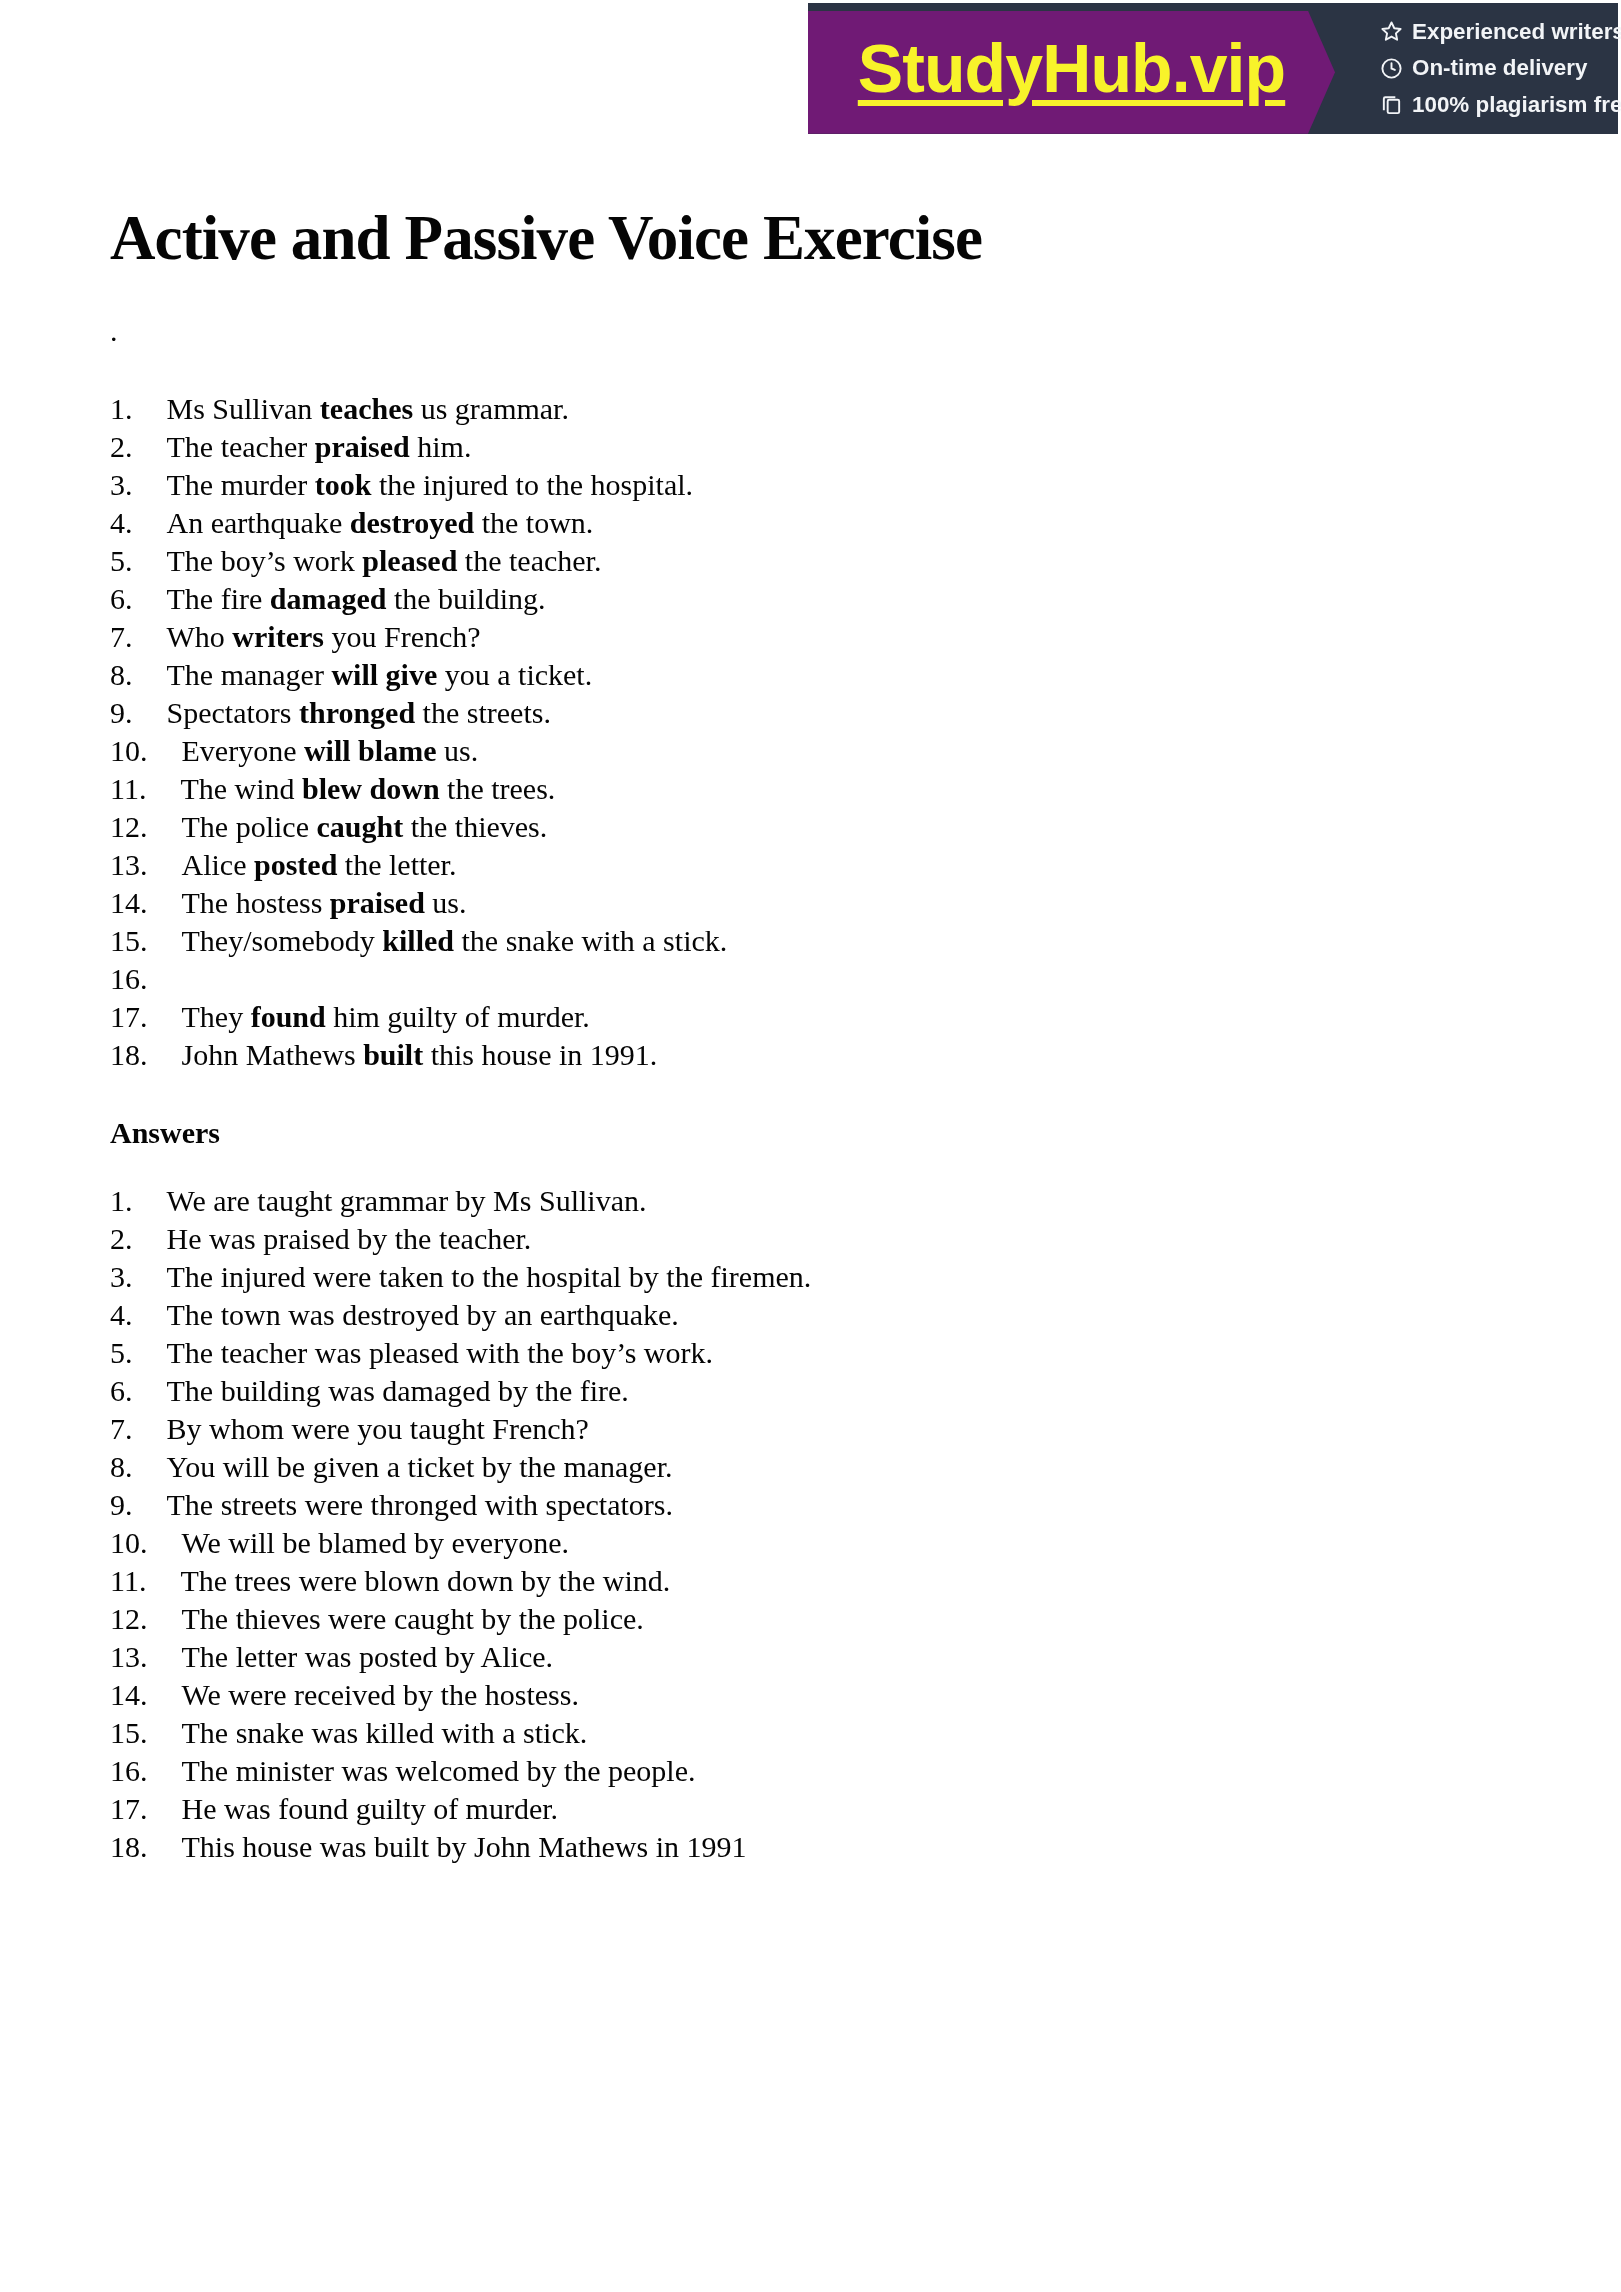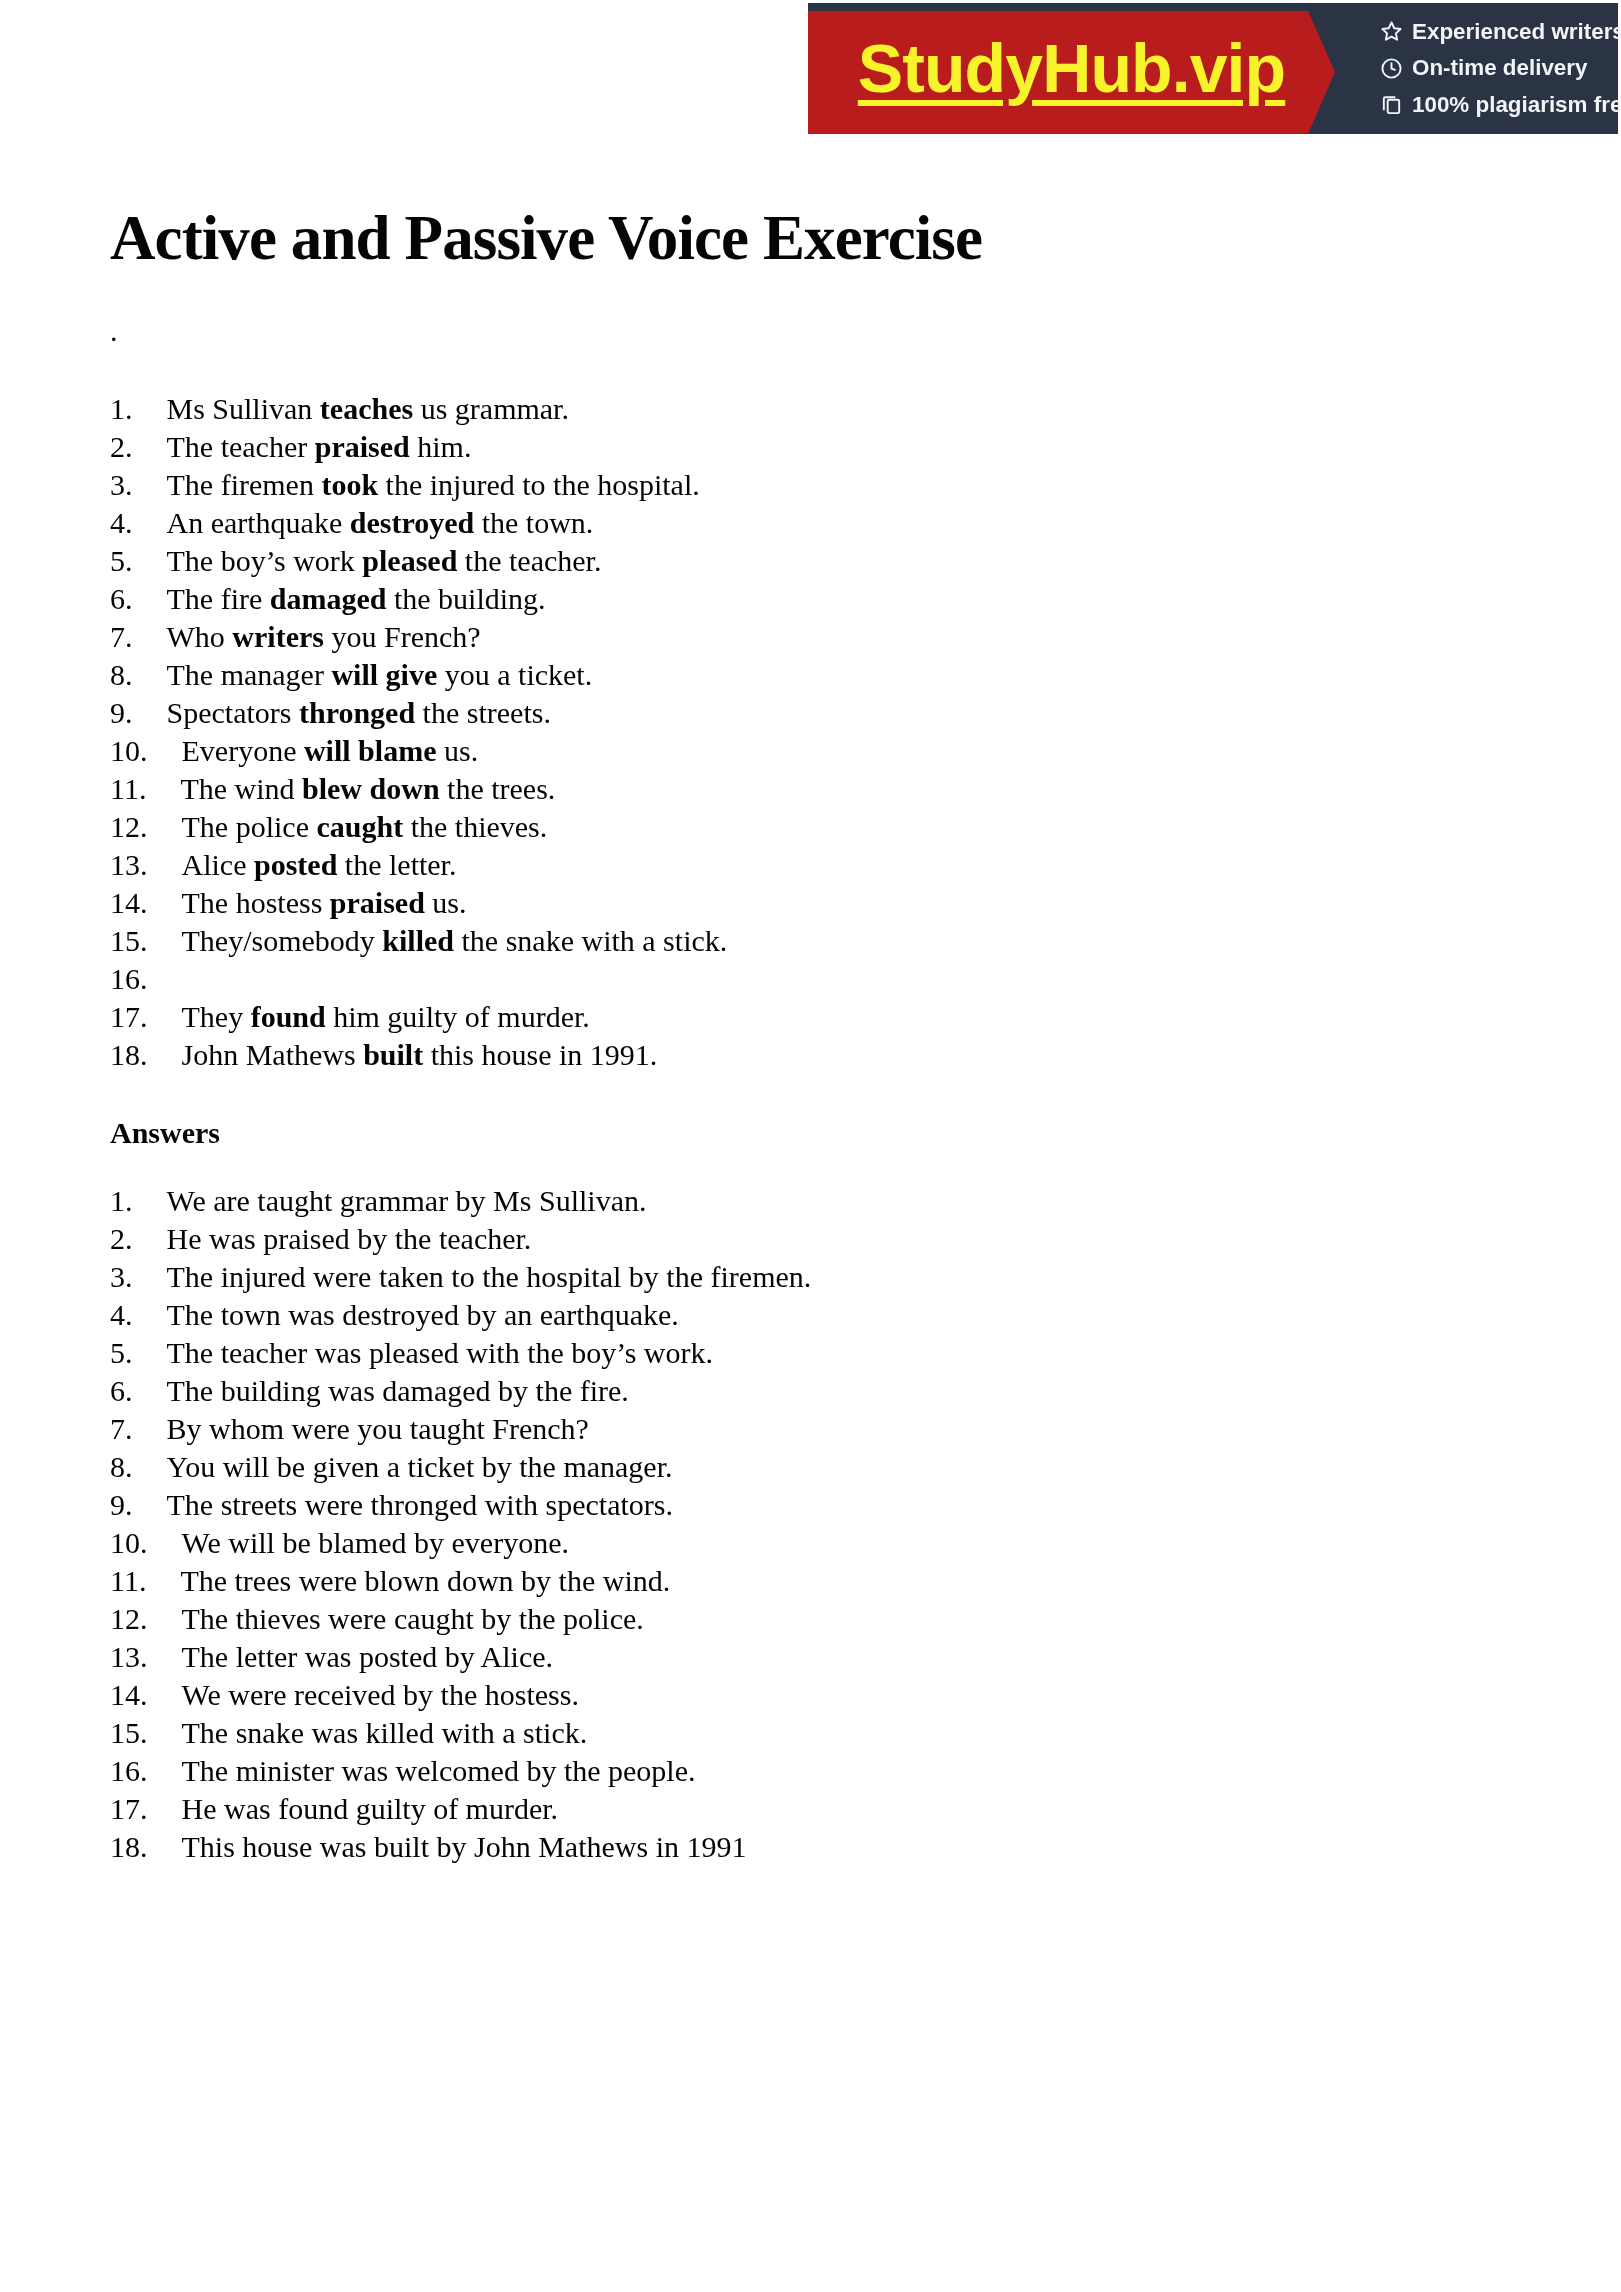--- a/index.html
+++ b/index.html
@@ -2,21 +2,21 @@
 <html style="font-size:14.3px"><head>
 <meta charset="utf-8">
 <style>
   html,body{margin:0;padding:0;background:#ffffff;}
   body{width:1621px;height:2293px;position:relative;overflow:hidden;
        font-family:"Liberation Serif","DejaVu Serif",serif;color:#050505;}
 
   
   .banner{position:absolute;top:2.7px;left:808px;width:810px;height:131px;
           background:#2b3444;}
-  .banner-green{position:absolute;top:8px;bottom:0;left:0;width:527px;background:#b91c1c;
+  .banner-green{position:absolute;top:8px;bottom:0;left:0;width:527px;background:#701a75;
           clip-path:polygon(0 0,calc(100% - 27px) 0,100% 50%,calc(100% - 27px) 100%,0 100%);
           display:flex;align-items:center;justify-content:center;}
   .brand{font-family:"Liberation Sans","DejaVu Sans",sans-serif;font-weight:bold;
          font-size:68px;color:#f8f32a;letter-spacing:-0.9px;
          text-decoration:underline;text-decoration-thickness:6.3px;text-underline-offset:8px;
          padding-bottom:9px;cursor:pointer;}
   .banner-feats{position:absolute;left:572px;top:0;bottom:0;display:flex;
          flex-direction:column;justify-content:center;gap:10.7px;}
   .feat{display:flex;align-items:center;gap:9px;color:#f2f4f7;
         font-family:"Liberation Sans","DejaVu Sans",sans-serif;font-weight:bold;
@@ -82,21 +82,21 @@
     <span class="txt"><span class="pre">Ms Sullivan </span><b>teaches</b><span class="post"> us grammar.</span></span>
   </div>
 
   <div class="row">
     <span class="num">2.</span>
     <span class="txt"><span class="pre">The teacher </span><b>praised</b><span class="post"> him.</span></span>
   </div>
 
   <div class="row">
     <span class="num">3.</span>
-    <span class="txt"><span class="pre">The firemen </span><b>took</b><span class="post"> the injured to the hospital.</span></span>
+    <span class="txt"><span class="pre">The murder </span><b>took</b><span class="post"> the injured to the hospital.</span></span>
   </div>
 
   <div class="row">
     <span class="num">4.</span>
     <span class="txt"><span class="pre">An earthquake </span><b>destroyed</b><span class="post"> the town.</span></span>
   </div>
 
   <div class="row">
     <span class="num">5.</span>
     <span class="txt"><span class="pre">The boy’s work </span><b>pleased</b><span class="post"> the teacher.</span></span>

